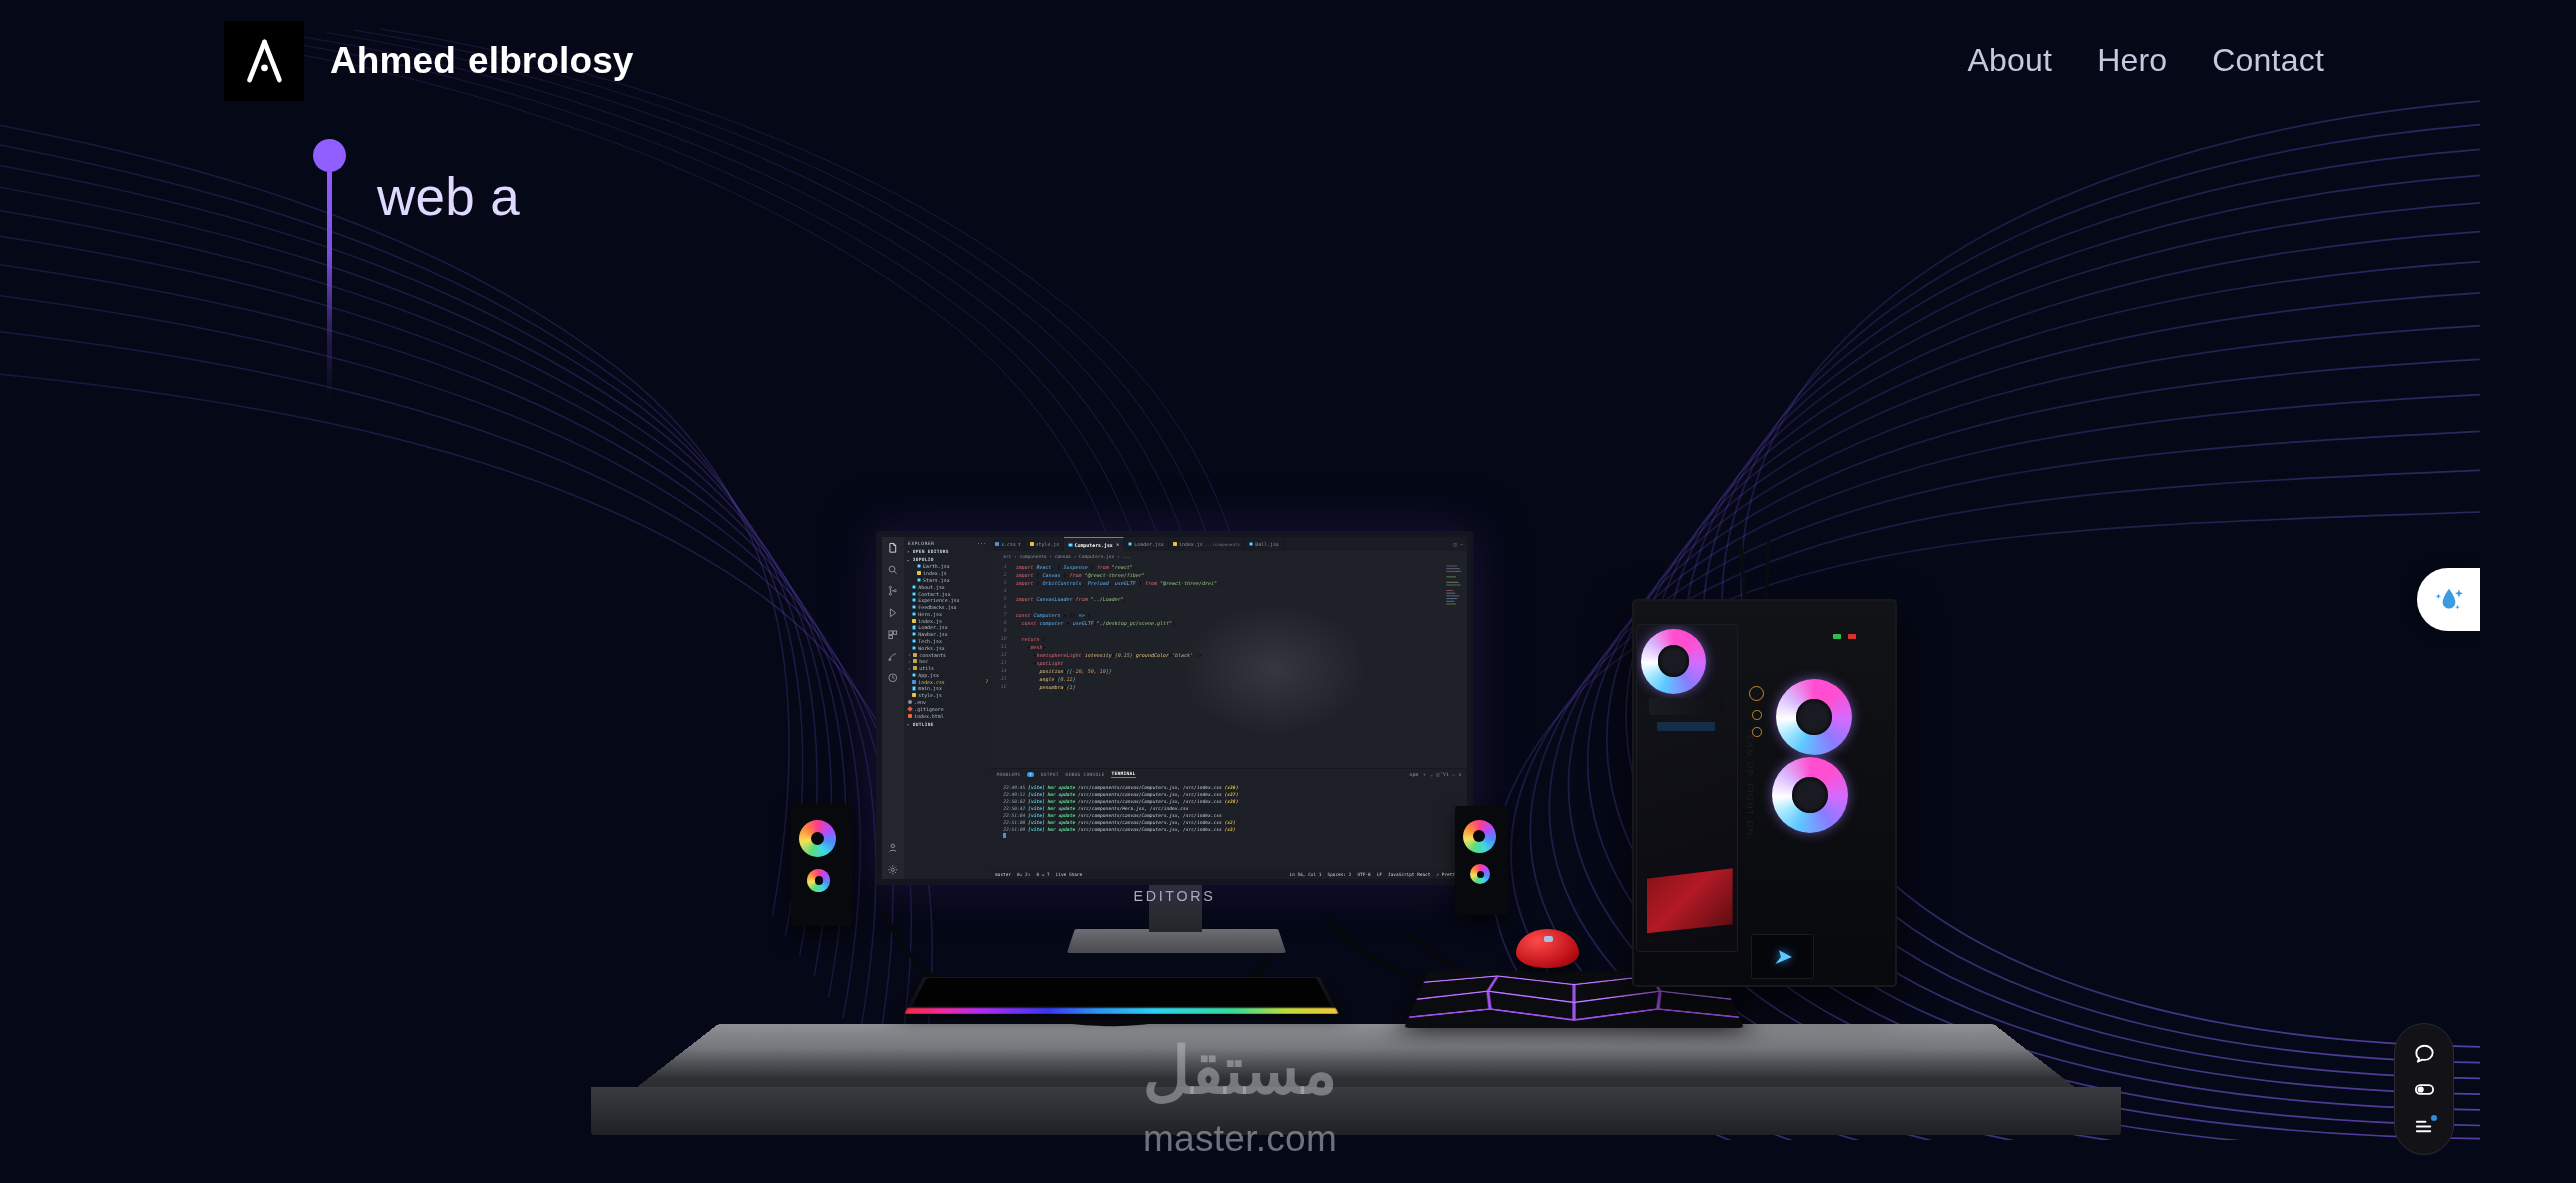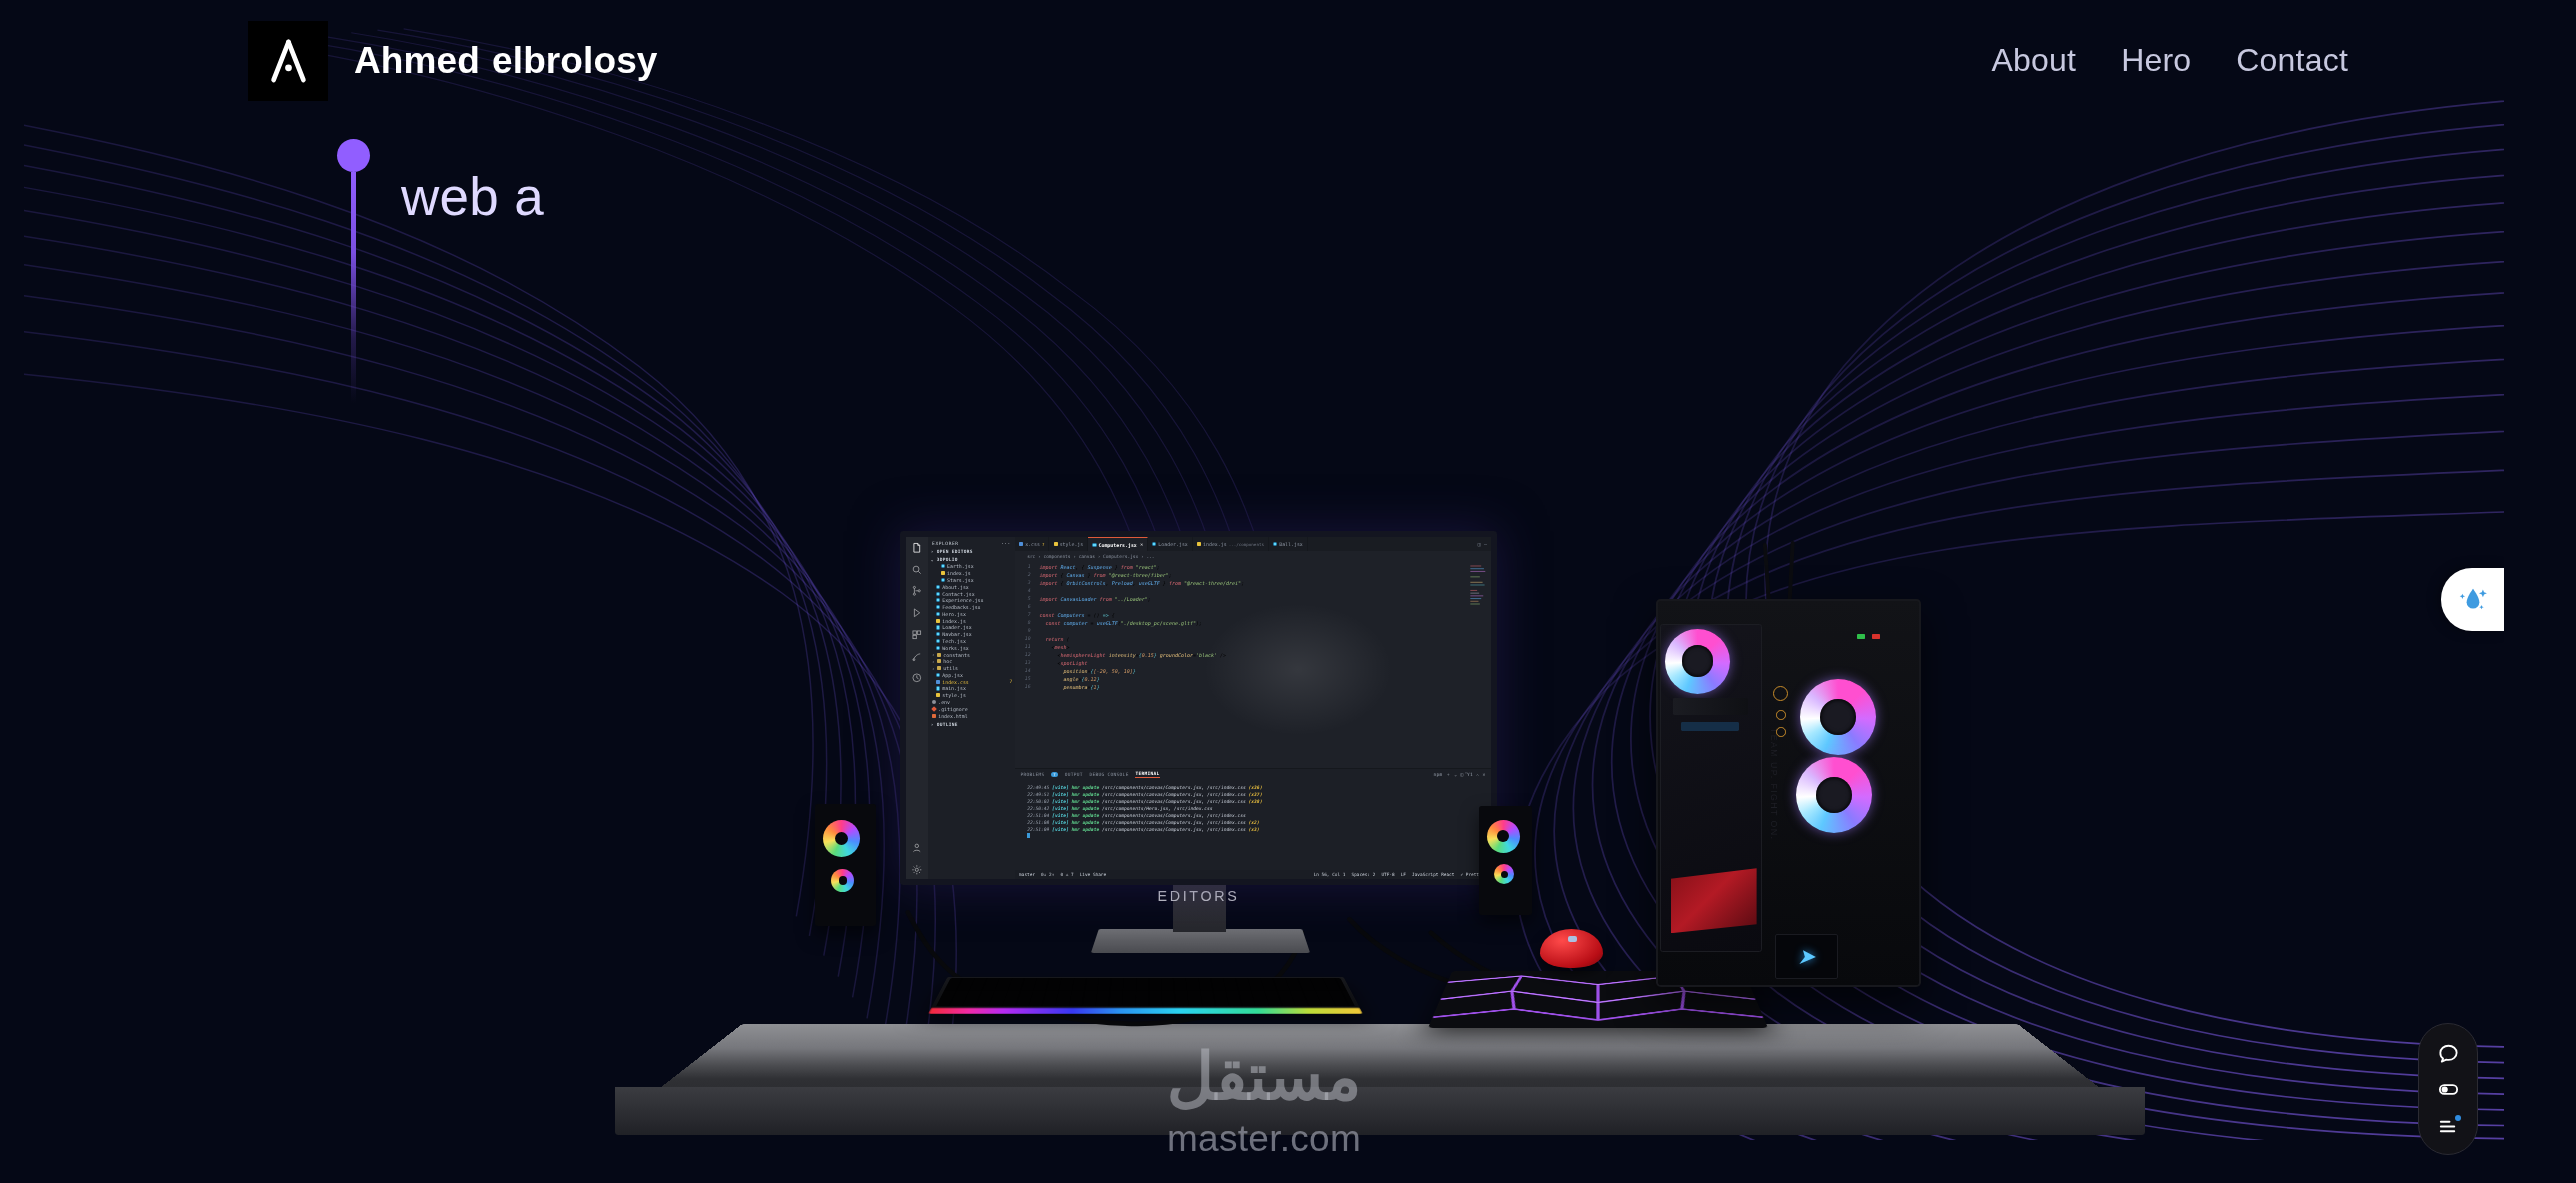--- a/index.html
+++ b/index.html
@@ -1,19 +1,19 @@
 <!DOCTYPE html>
 <html style="font-size:11px"><head>
 <meta charset="utf-8">
 <style>
   * { margin:0; padding:0; box-sizing:border-box; }
   html,body { width:2576px; height:1184px; overflow:hidden; background:#050816; }
   body { font-family:"Liberation Sans", sans-serif; -webkit-font-smoothing:antialiased; }
 
-  #stage { position:relative; width:2480px; height:1184px; background:#050816; overflow:hidden;margin-left:24px; }
+  #stage { position:relative; width:2480px; height:1184px; background:#050816; overflow:hidden; }
 
   
   .bg-waves { position:absolute; inset:0; z-index:0; pointer-events:none; }
 
   
   .navbar { position:absolute; top:0; left:0; right:0; height:121px; z-index:40;
             display:flex; align-items:center; padding:0 156px 0 224px; }
   .brand { display:flex; align-items:center; gap:26px; }
   .logo-box { width:80px; height:80px; background:#000; display:flex;
               align-items:center; justify-content:center; flex:0 0 auto; }
@@ -216,21 +216,21 @@
                  box-shadow:-2.7px 0 12.2px rgba(0,0,0,.35); cursor:pointer; }
   .float-dock { position:absolute; right:26px; bottom:28.6px; width:60px; height:132px; z-index:60;
                 background:#121217; border:0.7px solid #2b2b33; border-radius:30px;
                 display:flex; flex-direction:column; align-items:center;
                 justify-content:space-around; padding:11px 0; }
   .dock-btn { width:30px; height:30px; display:flex; align-items:center; justify-content:center;
               cursor:pointer; position:relative; }
 
   
   .watermark { position:absolute; left:0; right:0; bottom:24.5px; z-index:55;
-               display:flex; flex-direction:column; align-items:center; gap:9px;
+               display:flex; flex-direction:column; align-items:center; gap:15px;
                pointer-events:none; }
   .wm-ar { color:rgba(190,192,200,.50); font-size:65px; font-weight:700; line-height:1;
            direction:rtl; }
   .wm-url { color:rgba(150,153,165,.72); font-size:37px; font-weight:500; letter-spacing:0.3px; }
 </style>
 </head>
 <body>
 
 <div id="stage">
 

